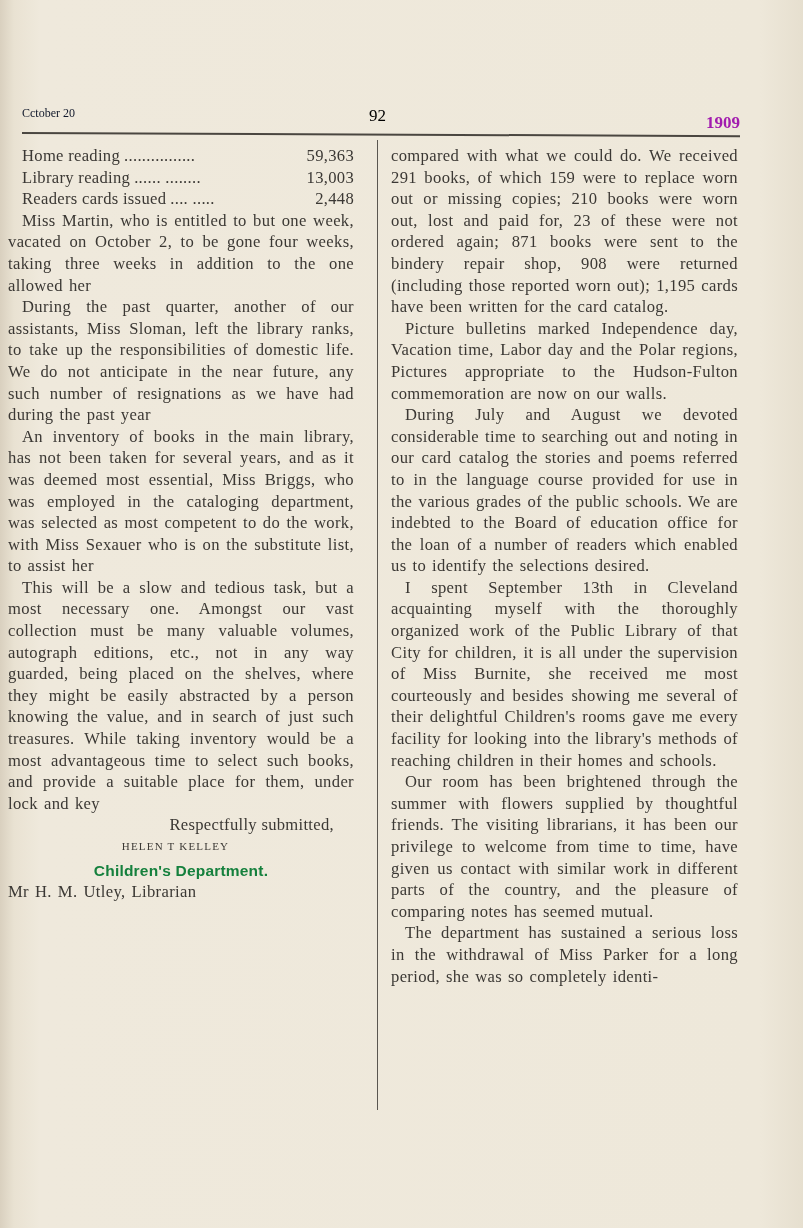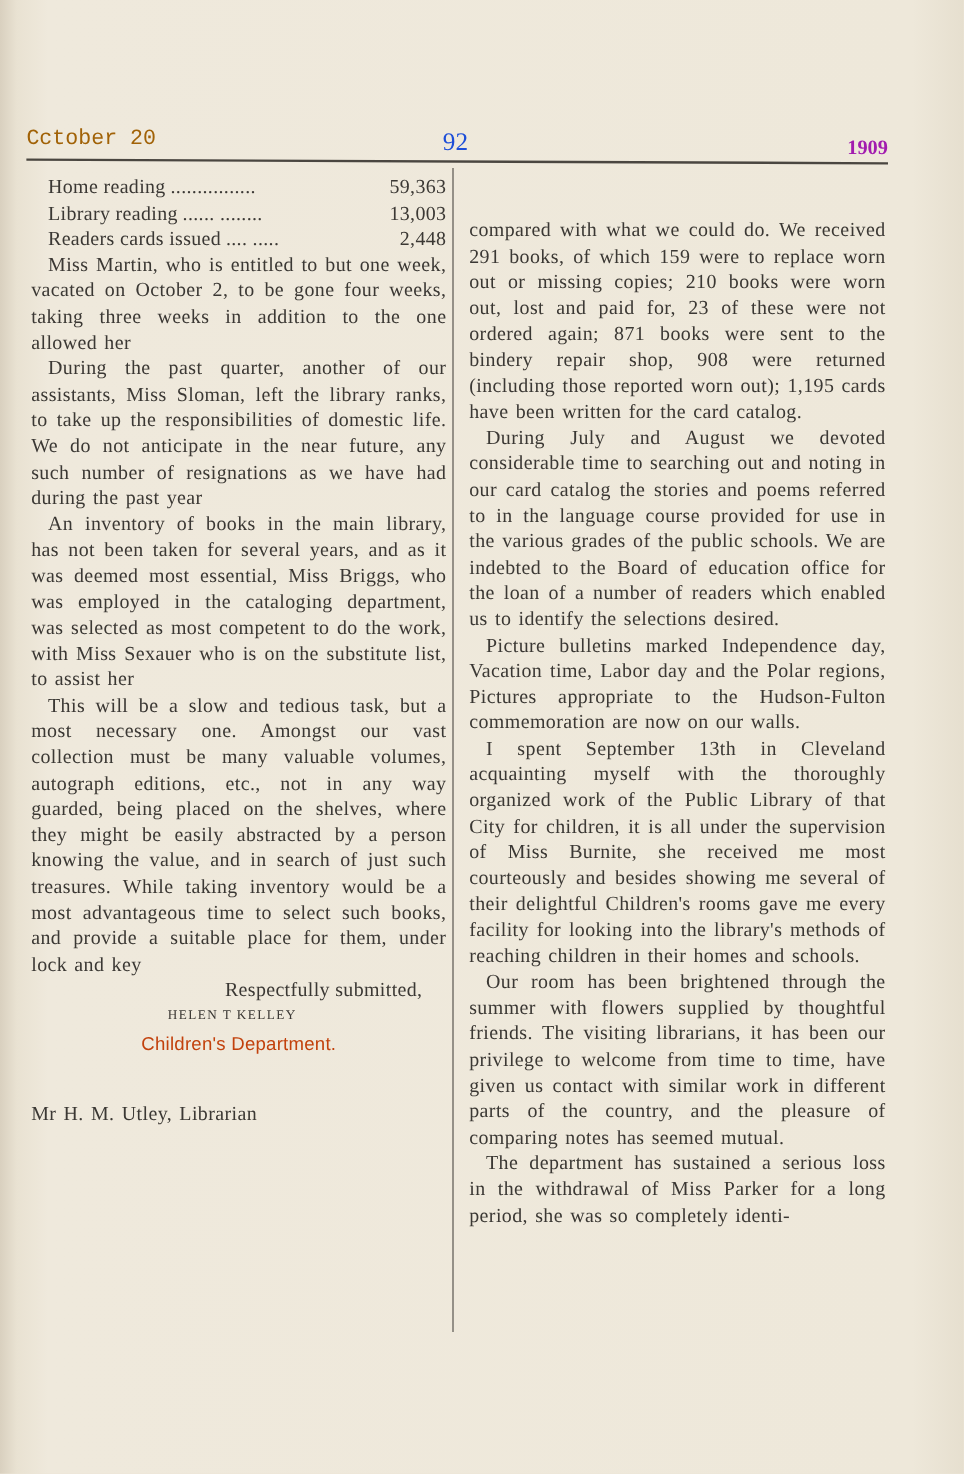--- a/index.html
+++ b/index.html
@@ -5,37 +5,37 @@
   html, body { margin:0; padding:0; }
   body {
     width:803px; height:1228px; overflow:hidden;
     background:#ece5d6;
     background-image: linear-gradient(90deg, #d9d0bf 0px, #e9e2d2 14px, #efe9dc 40px, #eee8da 760px, #e6dfcf 803px);
     font-family:"DejaVu Serif", "Liberation Serif", serif;
     color:#3a3733;
     position:relative;
   }
   .header { position:absolute; left:22px; top:100px; width:718px; height:32px; }
-  .h-left { position:absolute; left:0; top:6px; font-size:18px; color:#a16207; font-family:Liberation Mono, monospace; }
-  .h-center { position:absolute; left:347px; top:6px; font-size:21px; color:#1d4ed8; font-family:"Liberation Serif", serif; }
+  .h-left { position:absolute; left:0; top:6px; font-size:12px; color:#0f172a; font-family:Liberation Serif, serif; }
+  .h-center { position:absolute; left:347px; top:6px; font-size:17px; color:#000000; font-family:"Liberation Serif", serif; }
   .h-right { position:absolute; right:0; top:13px; font-size:17px; color:#a21caf; font-weight:bold; font-family:"Liberation Serif", serif; }
   .rule { position:absolute; left:22px; top:132px; width:718px; height:2px; background:#4a4640; transform:rotate(0.25deg); transform-origin:left; }
   .col-divider { position:absolute; left:377px; top:140px; width:1px; height:970px; background:#5a5650; }
   .col { position:absolute; top:145px; font-family:"Liberation Serif", serif; font-size:16.6px; line-height:21.6px; color:#3b3834; }
-  .col-left { left:26px; width:346px; }
+  .col-left { left:8px; width:346px; }
   .col-right { left:391px; width:347px; }
   .col p { margin:0; text-align:justify; text-align-last:left; text-indent:14px; letter-spacing:0.35px; word-spacing:1.5px; }
-  .col p.noindent { text-indent:0;margin-top:36px; }
+  .col p.noindent { text-indent:0; }
   .stat { display:flex; padding-left:14px; letter-spacing:0.3px; }
   .stat .lbl { white-space:nowrap; }
   .stat .dots { flex:1; overflow:hidden; white-space:nowrap; padding:0 4px; }
   .stat .val { width:64px; text-align:right; }
   .sig1 { text-align:right; padding-right:20px; letter-spacing:0.3px; }
   .sig2 { text-align:center; padding-right:11px; letter-spacing:1.2px; font-size:11px; }
-  .section-title { text-align:center; font-family:"Liberation Sans", sans-serif; font-weight:normal; font-size:15.5px; margin-top:2px; letter-spacing:0.2px; color:#c2410c; }
+  .section-title { text-align:center; font-family:"Liberation Sans", sans-serif; font-weight:bold; font-size:15.5px; margin-top:2px; letter-spacing:0.2px; color:#15803d; }
 </style>
 </head>
 <body>
 
 <div class="header">
   <span class="h-left">Cctober 20</span>
   <span class="h-center">92</span>
   <span class="h-right">1909</span>
 </div>
 <div class="rule"></div>
@@ -62,18 +62,18 @@
   <p>An inventory of books in the main library, has not been taken for several years, and as it was deemed most essential, Miss Briggs, who was employed in the cataloging department, was selected as most competent to do the work, with Miss Sexauer who is on the substitute list, to assist her</p>
   <p>This will be a slow and tedious task, but a most necessary one. Amongst our vast collection must be many valuable volumes, autograph editions, etc., not in any way guarded, being placed on the shelves, where they might be easily abstracted by a person knowing the value, and in search of just such treasures. While taking inventory would be a most advantageous time to select such books, and provide a suitable place for them, under lock and key</p>
   <div class="sig1">Respectfully submitted,</div>
   <div class="sig2">HELEN T KELLEY</div>
   <div class="section-title">Children's Department.</div>
   <p class="noindent">Mr H. M. Utley, Librarian</p>
 </div>
 
 <div class="col col-right">
   <p class="noindent">compared with what we could do. We received 291 books, of which 159 were to replace worn out or missing copies; 210 books were worn out, lost and paid for, 23 of these were not ordered again; 871 books were sent to the bindery repair shop, 908 were returned (including those reported worn out); 1,195 cards have been written for the card catalog.</p>
+  <p>Picture bulletins marked Independence day, Vacation time, Labor day and the Polar regions, Pictures appropriate to the Hudson-Fulton commemoration are now on our walls.</p>
   <p>During July and August we devoted considerable time to searching out and noting in our card catalog the stories and poems referred to in the language course provided for use in the various grades of the public schools. We are indebted to the Board of education office for the loan of a number of readers which enabled us to identify the selections desired.</p>
-  <p>Picture bulletins marked Independence day, Vacation time, Labor day and the Polar regions, Pictures appropriate to the Hudson-Fulton commemoration are now on our walls.</p>
   <p>I spent September 13th in Cleveland acquainting myself with the thoroughly organized work of the Public Library of that City for children, it is all under the supervision of Miss Burnite, she received me most courteously and besides showing me several of their delightful Children's rooms gave me every facility for looking into the library's methods of reaching children in their homes and schools.</p>
   <p>Our room has been brightened through the summer with flowers supplied by thoughtful friends. The visiting librarians, it has been our privilege to welcome from time to time, have given us contact with similar work in different parts of the country, and the pleasure of comparing notes has seemed mutual.</p>
   <p>The department has sustained a serious loss in the withdrawal of Miss Parker for a long period, she was so completely identi-</p>
 </div>
 
 </body></html>

